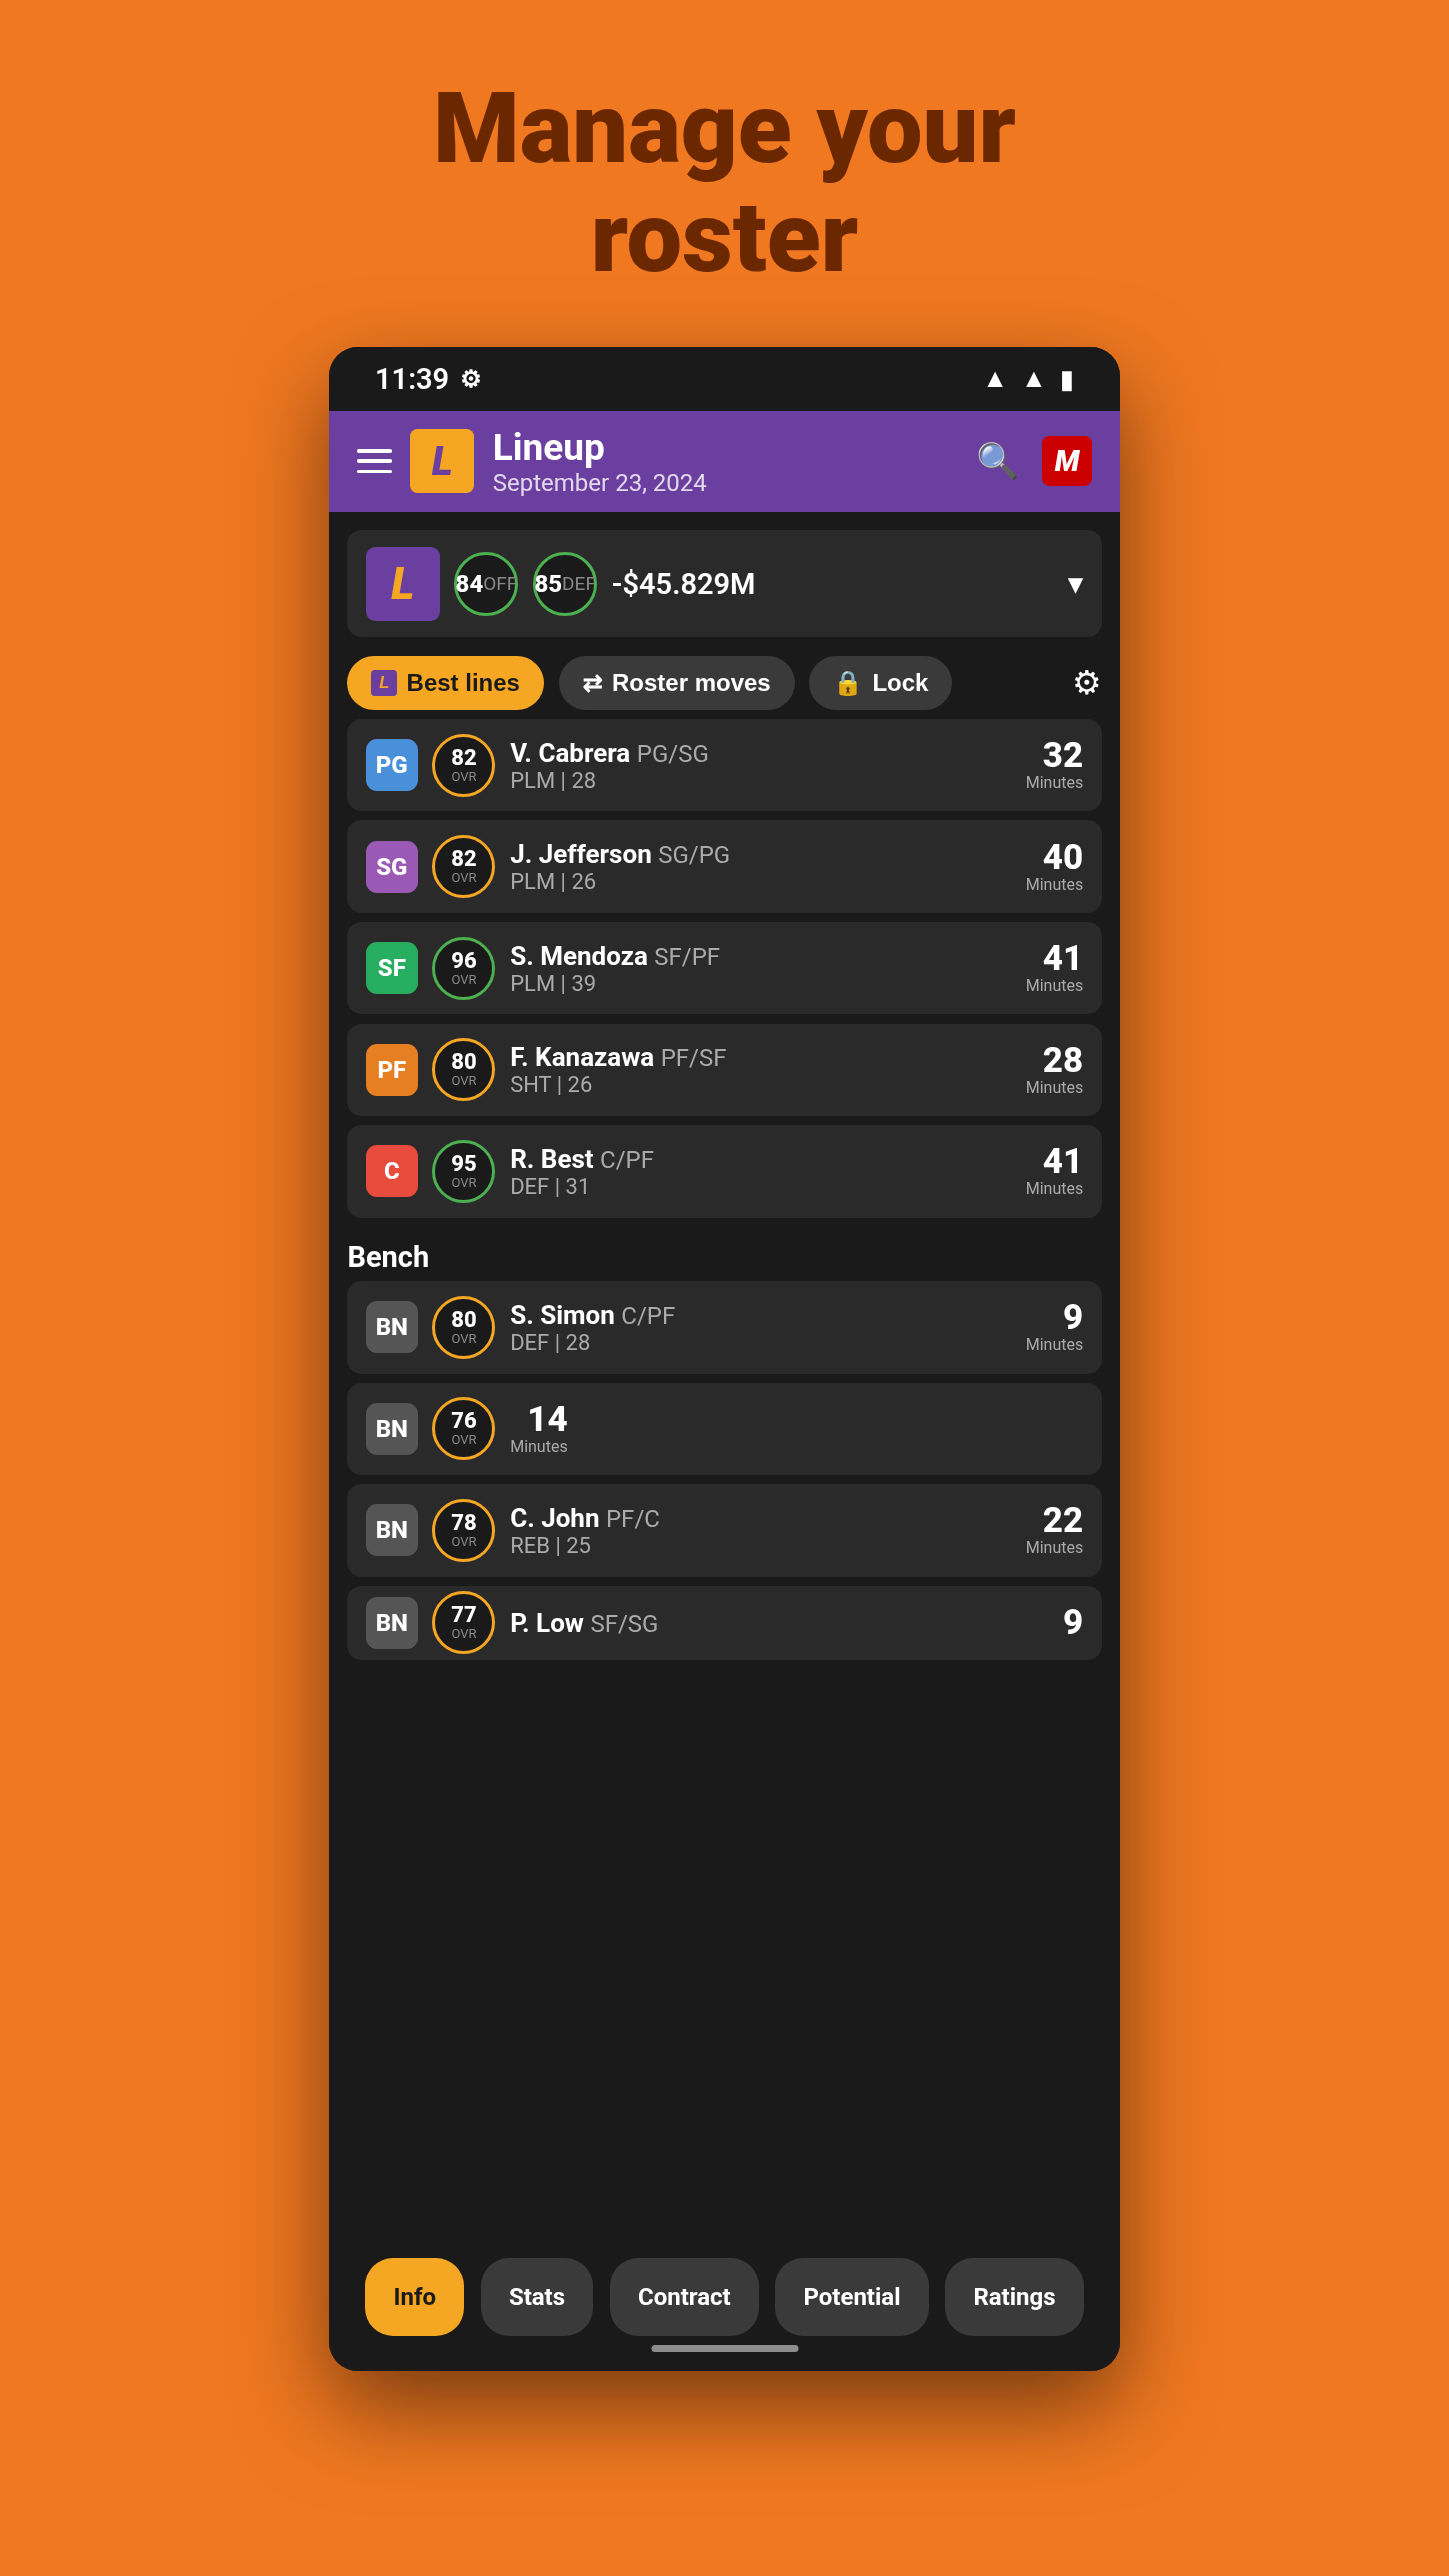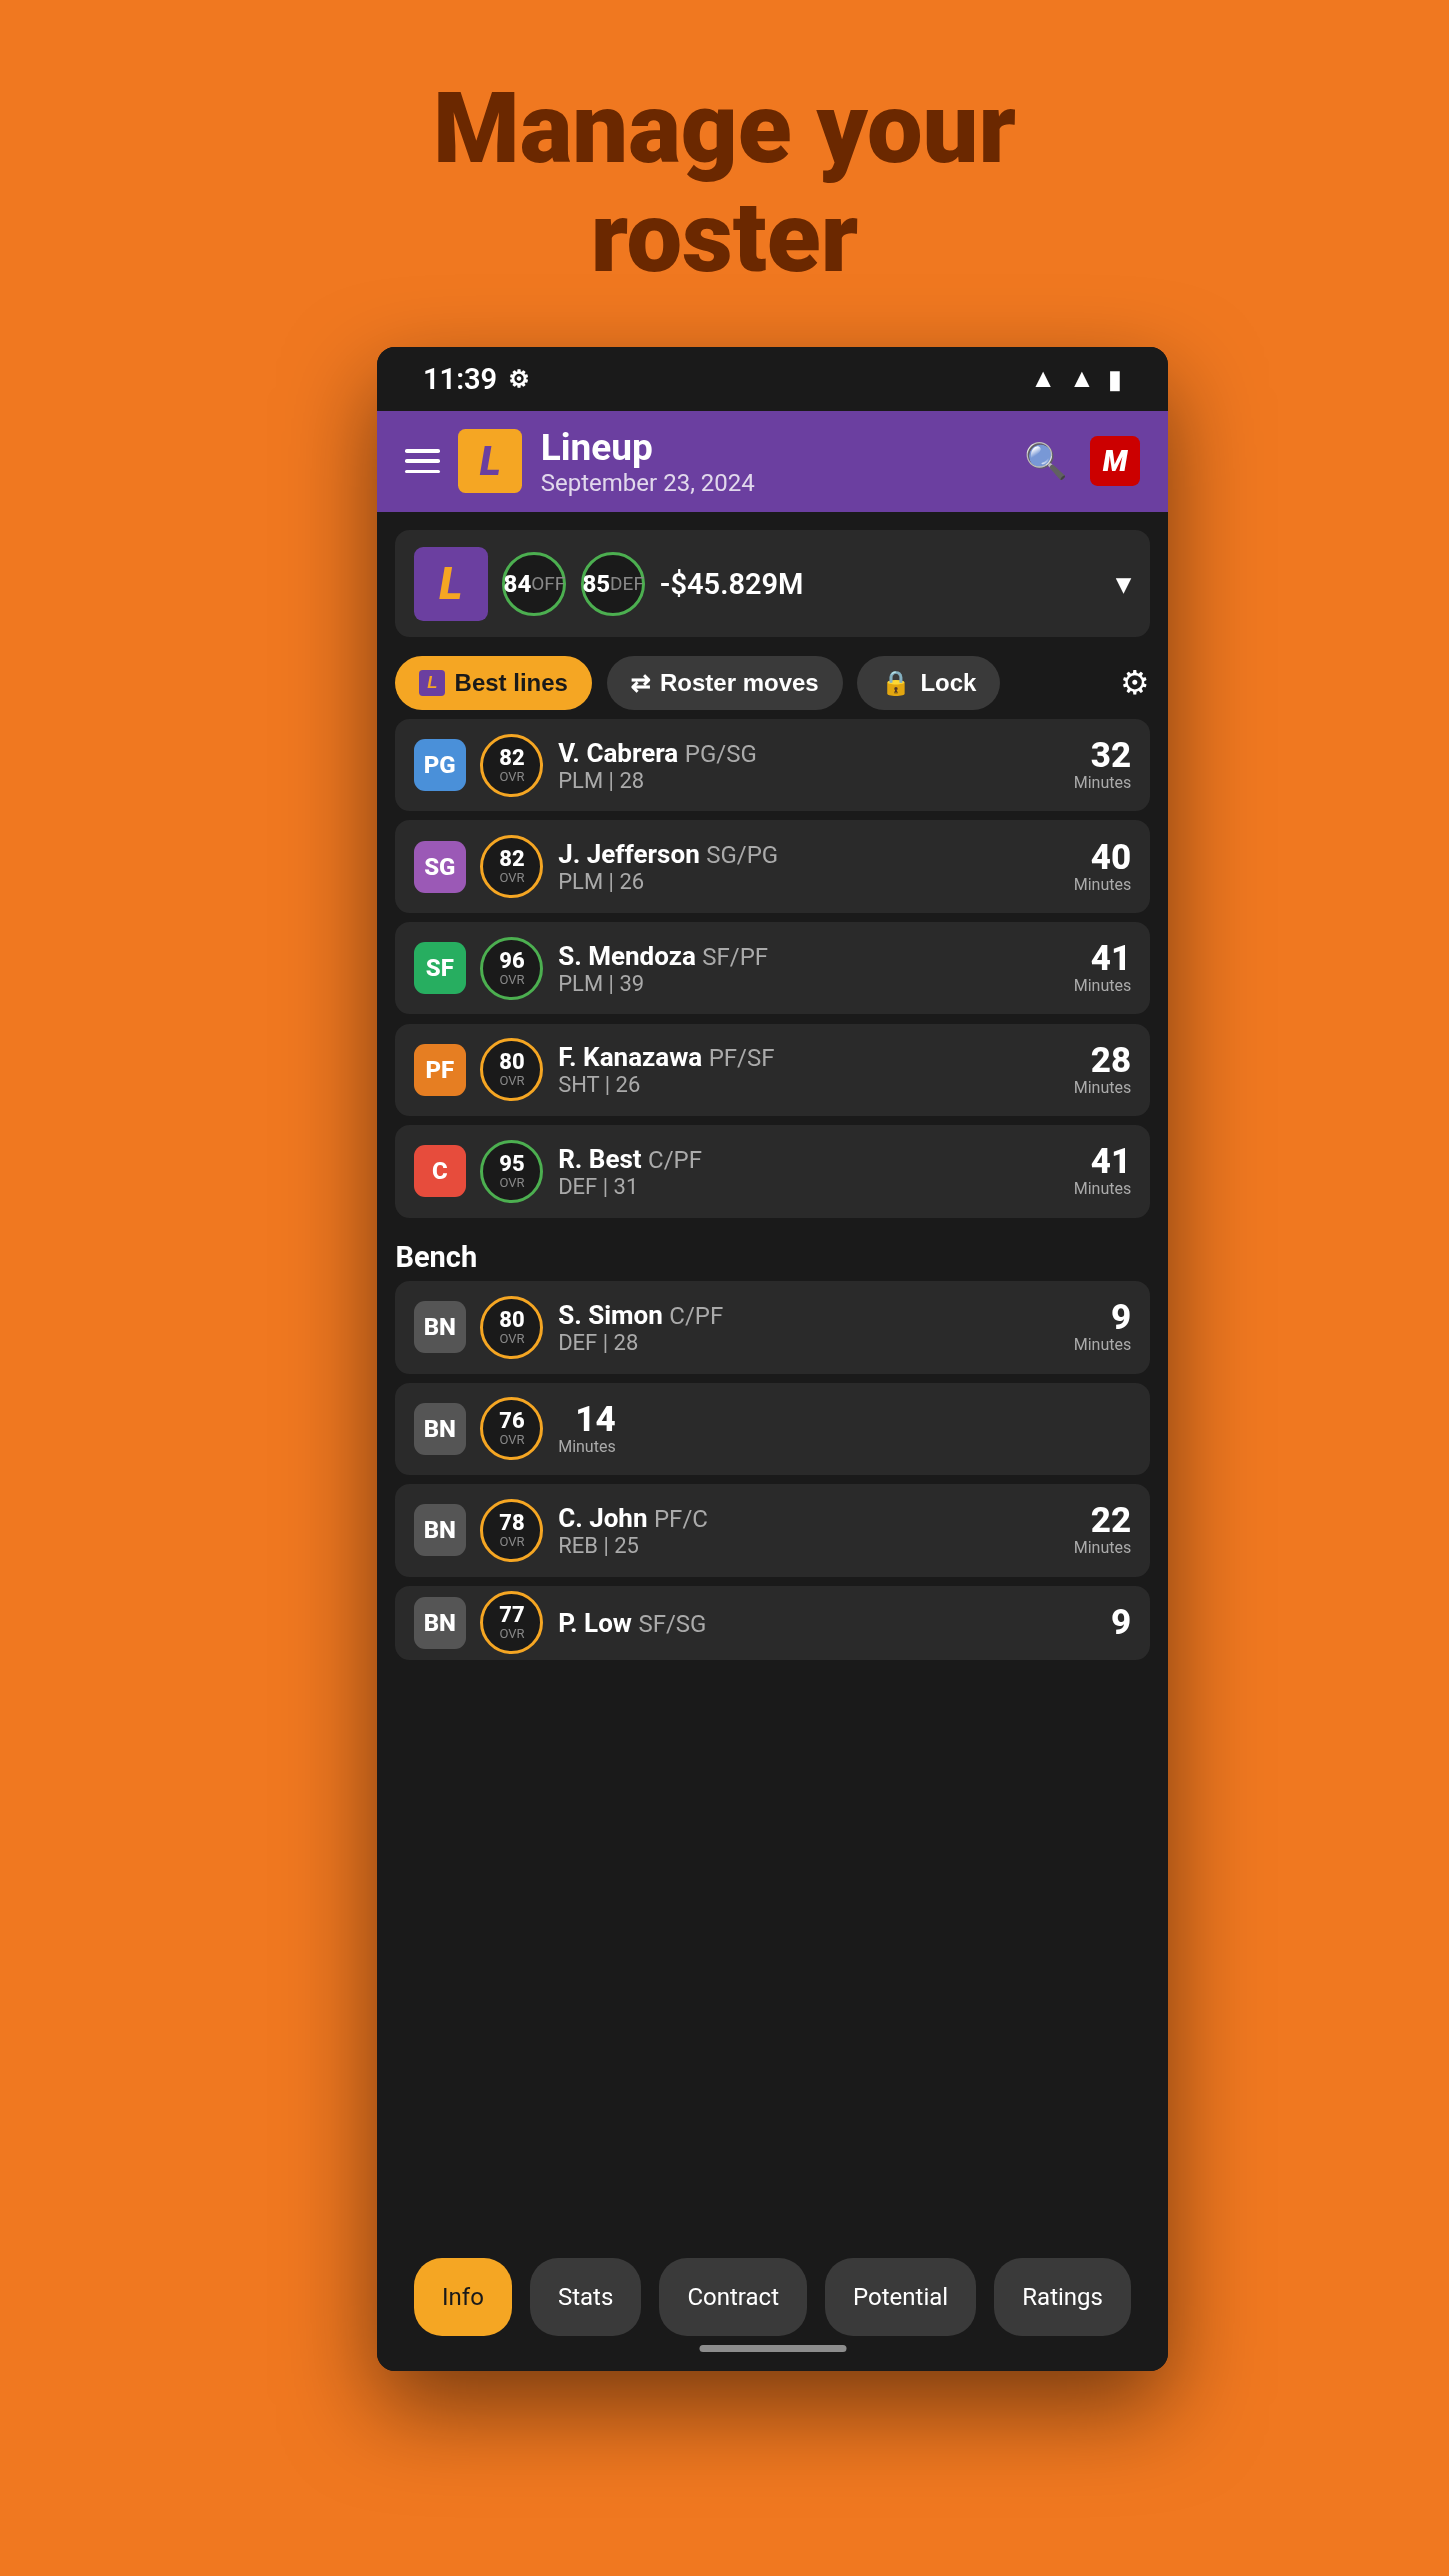--- a/index.html
+++ b/index.html
@@ -29,25 +29,24 @@
     .phone-wrapper {
       width: 791px;
       height: 2024px;
       position: relative;
     }
 
     .phone-outer {
       width: 791px;
       height: 2024px;
       background: #1a1a1a;
-      border-radius: 18px;
+      border-radius: 29px;
       position: relative;
       box-shadow: 0 37px 92px rgba(0,0,0,0.5);
       overflow: hidden;
-      margin-left: 48px;
     }
 
     
     .status-bar {
       background: #1a1a1a;
       height: 64px;
       display: flex;
       align-items: center;
       justify-content: space-between;
       padding: 0 46px;
@@ -369,21 +368,21 @@
       background: #1a1a1a;
       display: flex;
       align-items: center;
       justify-content: space-around;
       padding: 0 28px 28px;
     }
     .tab-item {
       padding: 25px 28px;
       border-radius: 28px;
       font-size: 24px;
-      font-weight: 400;
+      font-weight: 700;
       cursor: pointer;
     }
     .tab-item.active {
       background: #F5A623;
       color: #1a1a1a;
     }
     .tab-item.inactive {
       background: #3a3a3a;
       color: white;
     }

